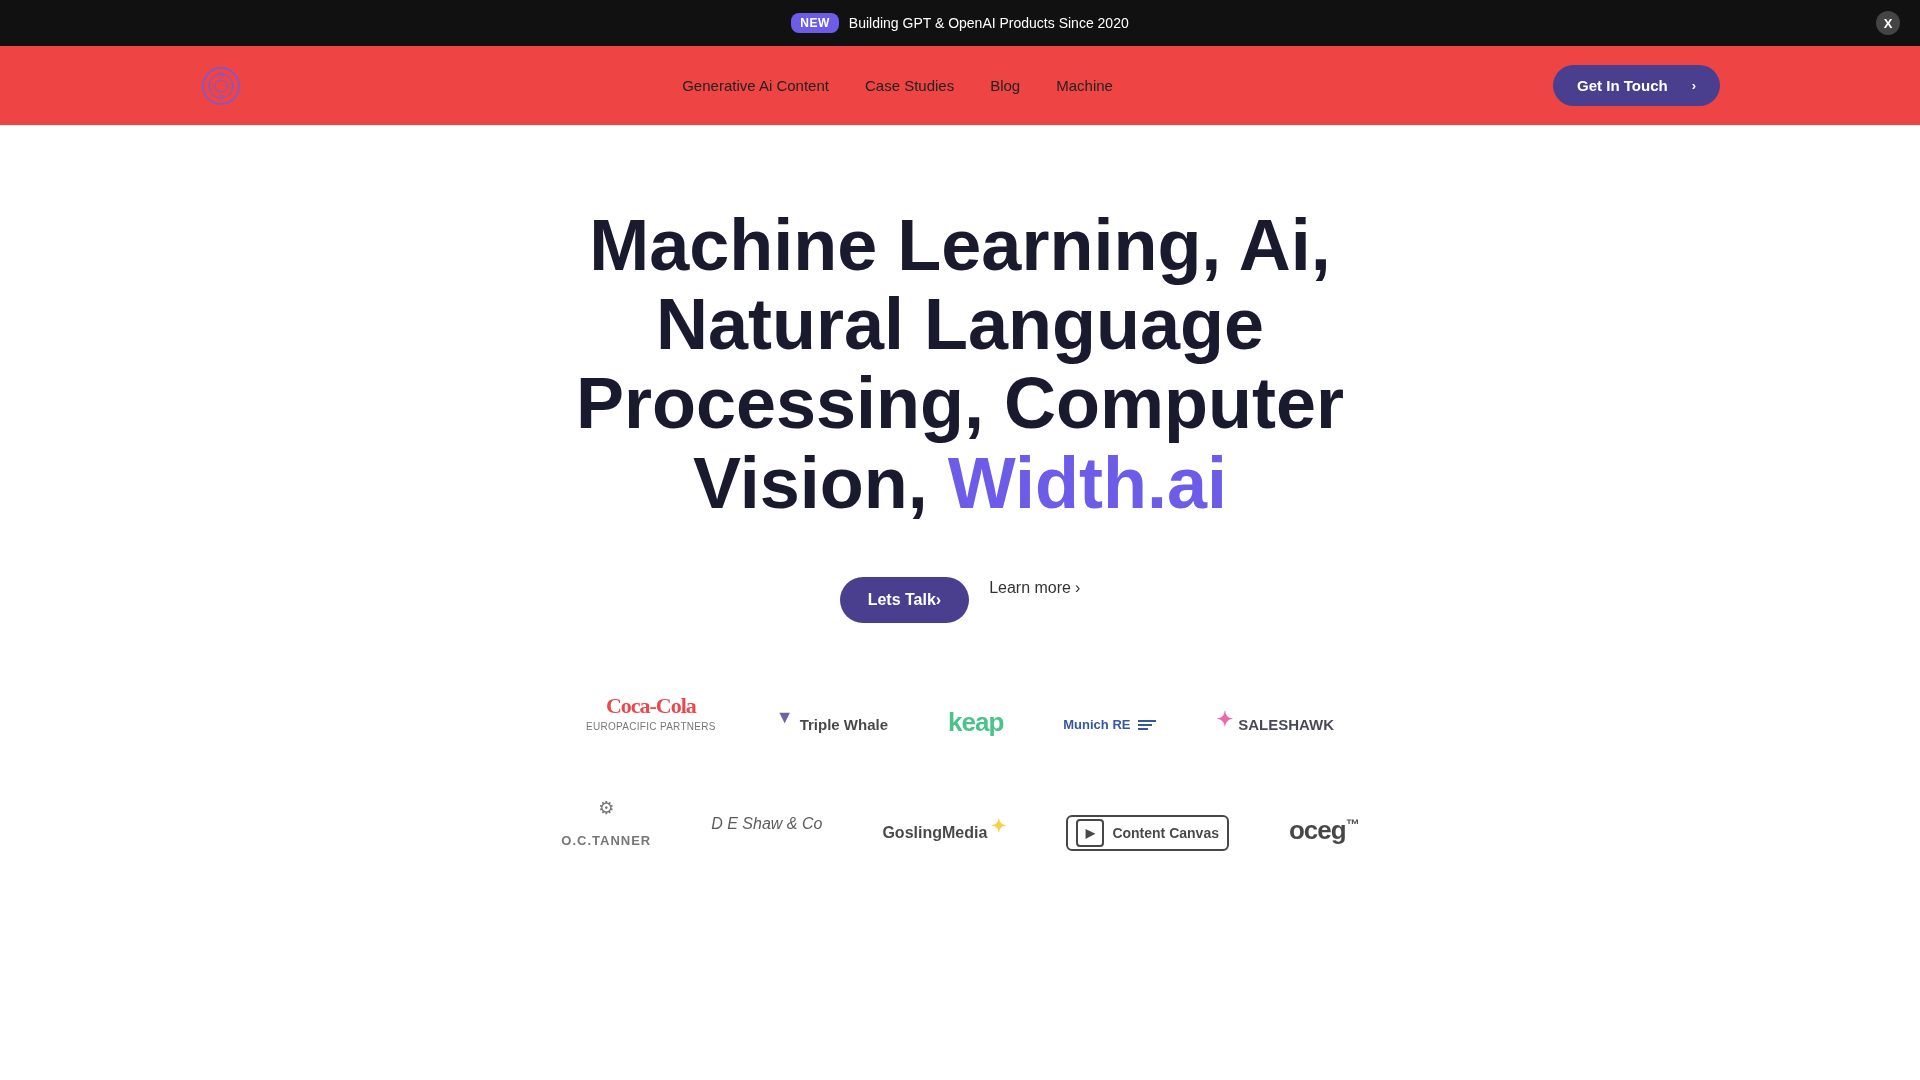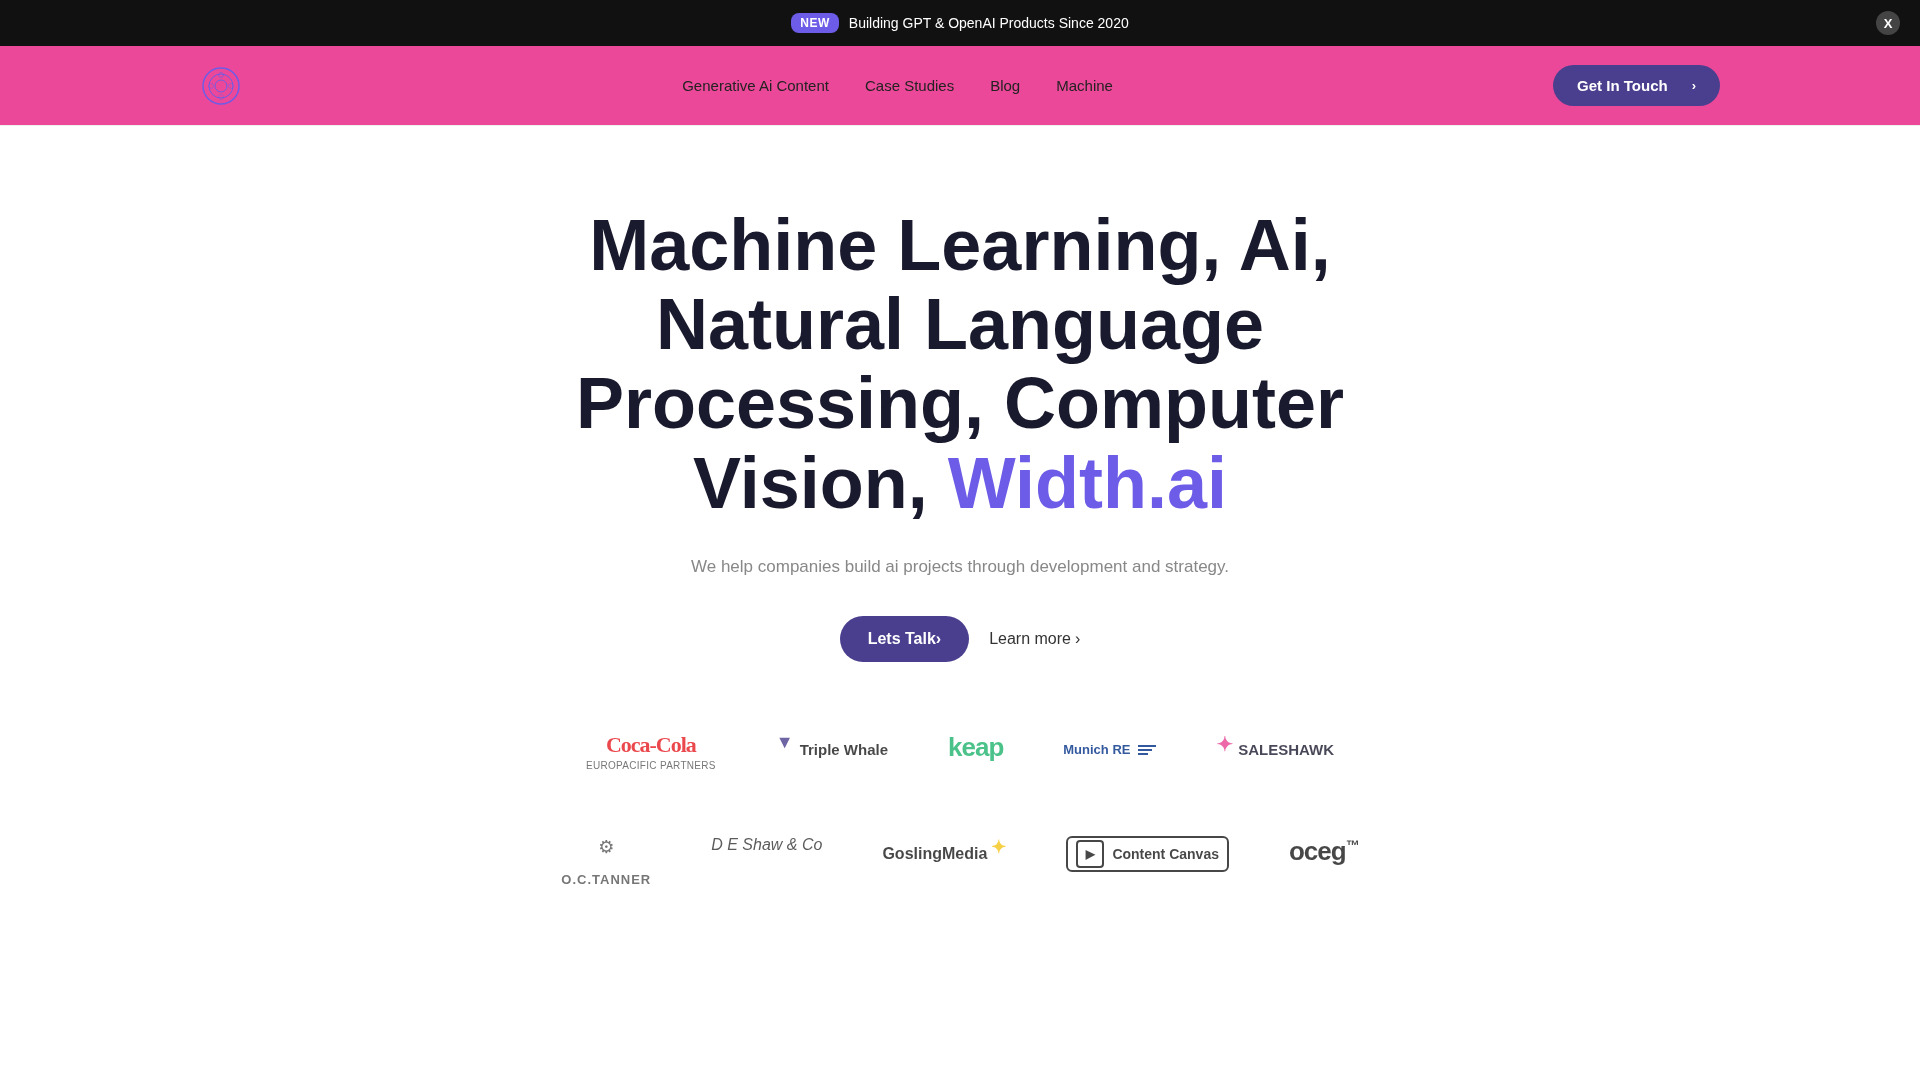--- a/index.html
+++ b/index.html
@@ -43,21 +43,21 @@
       font-weight: bold;
     }
 
     
     .navbar {
       display: flex;
       align-items: center;
       justify-content: space-between;
       padding: 0 200px;
       height: 80px;
-      background: #ec4899;
+      background: #ef4444;
       border-bottom: 1px solid #f0f0f0;
     }
     .navbar .logo {
       width: 42px;
       height: 42px;
     }
     .nav-links {
       display: flex;
       align-items: center;
       gap: 36px;
@@ -127,40 +127,41 @@
       background: #4a3f8f;
       color: #fff;
       border: none;
       border-radius: 30px;
       padding: 14px 28px;
       font-size: 16px;
       font-weight: 600;
       cursor: pointer;
       display: flex;
       align-items: center;
+      margin-top: 24px;
     }
     .learn-more-link {
       color: #333;
       font-size: 16px;
       font-weight: 500;
       text-decoration: none;
       cursor: pointer;
       display: flex;
       align-items: center;
       gap: 4px;
     }
 
     
     .partners {
       width: 100%;
       padding: 0 120px;
     }
     .partners-row {
       display: flex;
-      align-items: flex-start;
+      align-items: center;
       justify-content: center;
       gap: 60px;
       margin-bottom: 40px;
     }
     .partner-logo {
       display: flex;
       align-items: center;
       justify-content: center;
       opacity: 0.8;
     }
@@ -233,21 +234,20 @@
     <span>Get In Touch</span>
     <span class="arrow">›</span>
   </button>
 </nav>
 
 <section class="hero">
   <h1>
     <span>Machine Learning, Ai, Natural Language Processing, Computer Vision, </span><span class="accent">Width.ai</span>
   </h1>
 
-  <p class="subtitle2">We help companies build ai projects through development and strategy.</p>
 
   <div class="hero-buttons">
     <button class="lets-talk-btn">
       <span>Lets Talk</span>
       <span>›</span>
     </button>
     <a class="learn-more-link" href="#">
       <span>Learn more</span>
       <span>›</span>
     </a>

